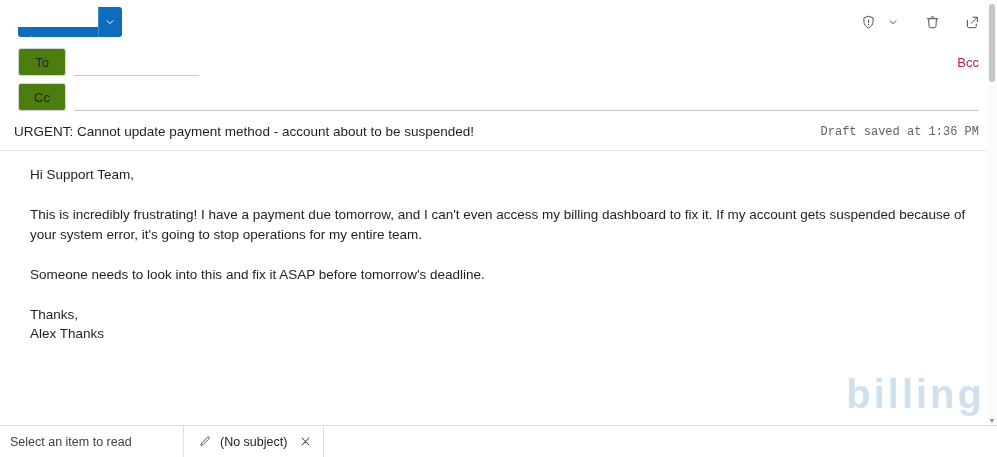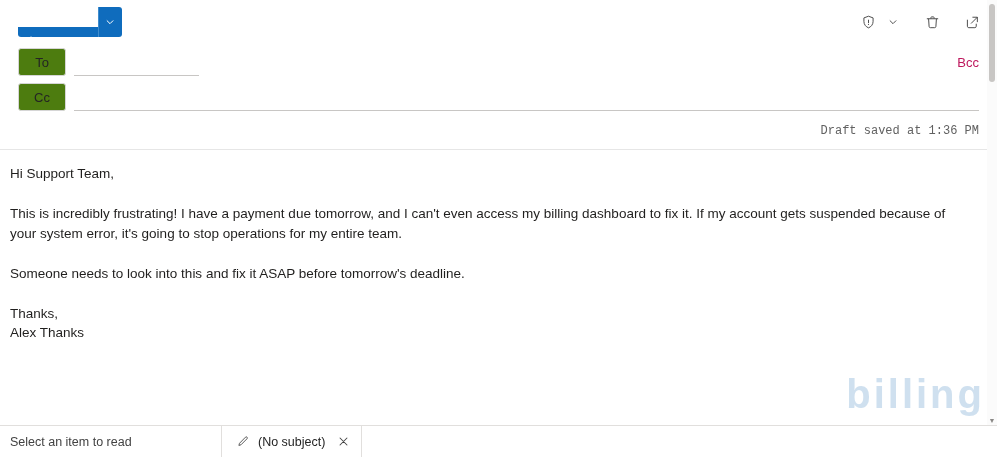--- a/index.html
+++ b/index.html
@@ -155,20 +155,21 @@
     font-family: Liberation Mono, monospace;
   }
 
   
   .body-area {
     padding: 14px 18px 0 10px;
     box-sizing: border-box;
     height: 270px;
     overflow: hidden;
     position: relative;
+    margin-left: 20px;
   }
   .body-area p {
     margin: 0 0 20px 0;
     font-size: 13.5px;
     line-height: 20px;
     color: #201f1e;
     max-width: 955px;
   }
   .body-area p.tight {
     margin-bottom: 0;
@@ -199,21 +200,21 @@
     bottom: 0;
     width: 997px;
     height: 32px;
     background: #ffffff;
     border-top: 1px solid #e1dfdd;
     display: flex;
     align-items: stretch;
     box-sizing: border-box;
   }
   .reading-pane-hint {
-    width: 222px;
+    width: 184px;
     display: flex;
     align-items: center;
     padding-left: 10px;
     font-size: 12.5px;
     color: #424242;
     border-right: 1px solid #e1dfdd;
     box-sizing: border-box;
   }
   .tab {
     display: flex;
@@ -348,20 +349,21 @@
 </div>
 
 <div class="recip-row" style="height:34px;">
   <div class="pill">
     <span>Cc</span>
   </div>
   <div class="cc-underline"></div>
 </div>
 
 <div class="subject-row">
+  <div class="subject-text">URGENT: Cannot update payment method - account about to be suspended!</div>
   <div class="draft-status">Draft saved at 1:36 PM</div>
 </div>
 
 <div class="body-area">
   <p>Hi Support Team,</p>
   <p>This is incredibly frustrating! I have a payment due tomorrow, and I can't even access my billing dashboard to fix it. If my account gets suspended because of your system error, it's going to stop operations for my entire team.</p>
   <p>Someone needs to look into this and fix it ASAP before tomorrow's deadline.</p>
   <p class="tight">Thanks,</p>
   <p class="tight sig-block">Alex Thanks</p>
 </div>

